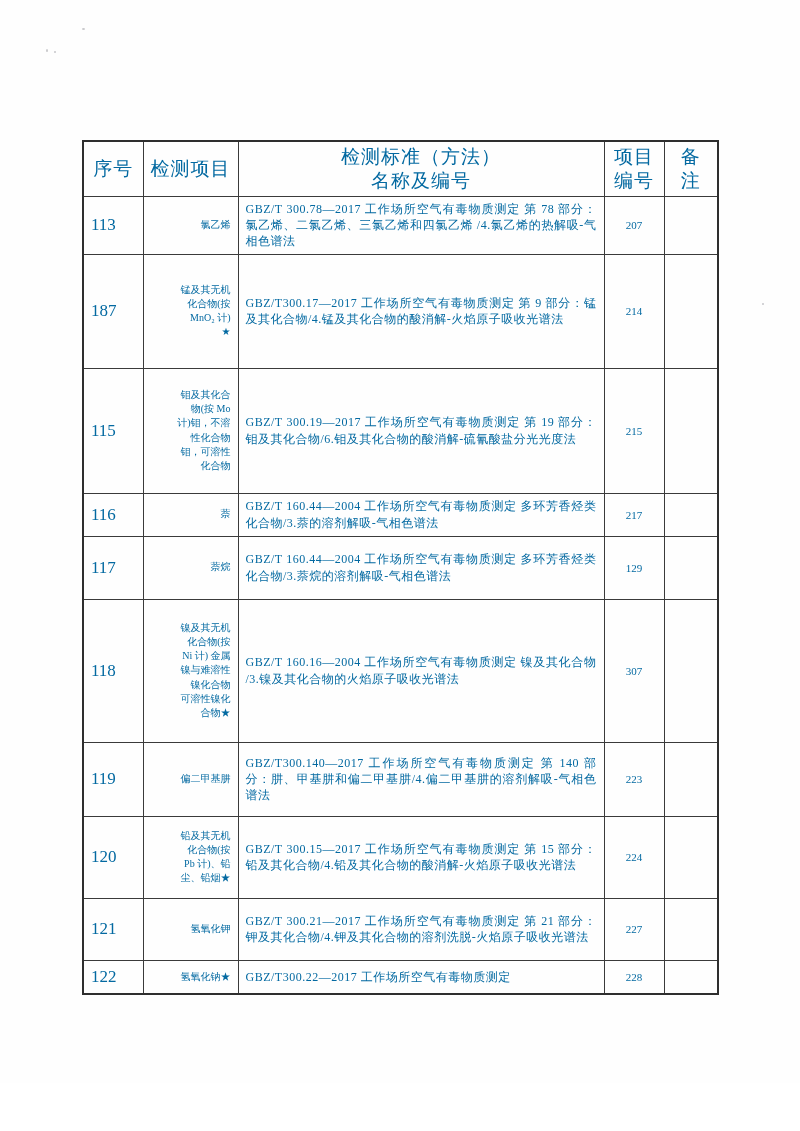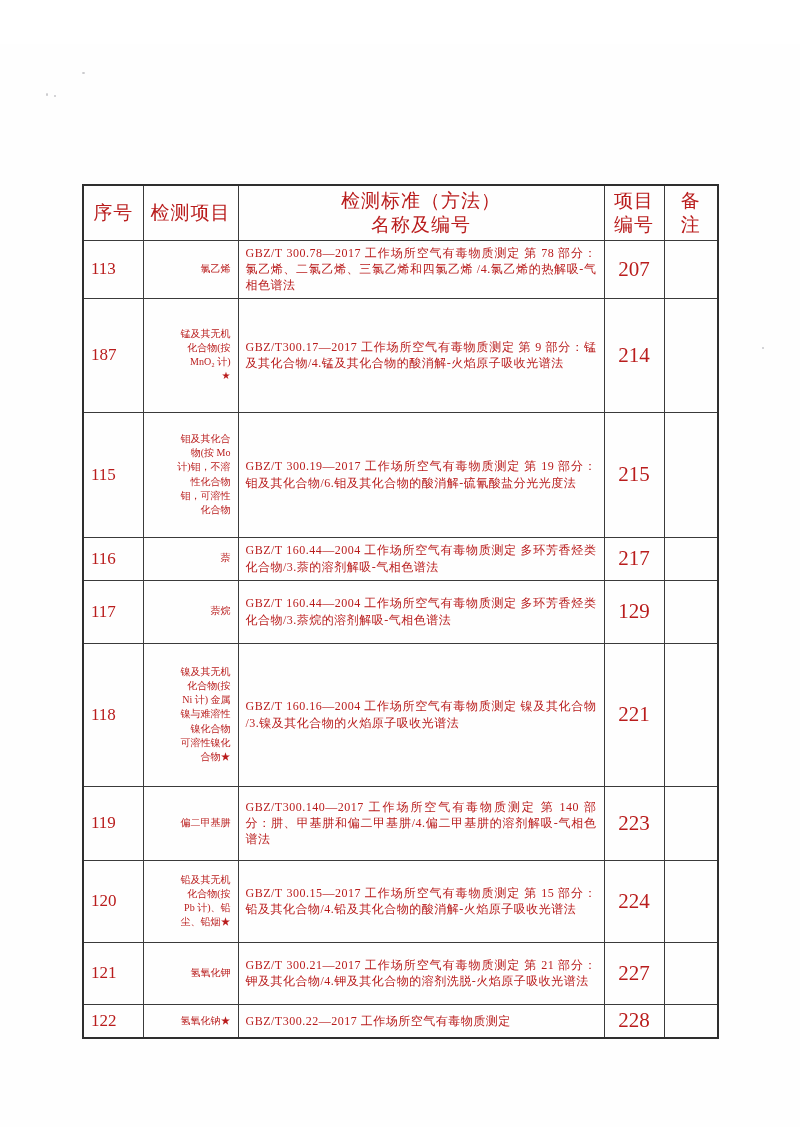--- a/index.html
+++ b/index.html
@@ -7,22 +7,21 @@
     padding: 0;
     background: #ffffff;
   }
   .page {
     position: relative;
     width: 800px;
     height: 1083px;
     background: #fefefe;
     overflow: hidden;
     font-family: "Liberation Serif", "DejaVu Serif", serif;
-    color: #b91c1c;
-    margin-top: 44px;
+    color: #0369a1;
   }
   .speck {
     position: absolute;
     background: #9a9aa0;
     border-radius: 50%;
     opacity: 0.55;
   }
   .speck.s1 { left: 82px;  top: 28px;  width: 3px; height: 2px; }
   .speck.s2 { left: 46px;  top: 49px;  width: 2px; height: 3px; }
   .speck.s3 { left: 54px;  top: 51px;  width: 2px; height: 2px; }
@@ -77,21 +76,21 @@
   }
   .c-std {
     font-size: 12px;
     line-height: 1.34;
     text-align: justify;
     padding-left: 9px;
     padding-right: 9px;
     letter-spacing: 0.5px;
   }
   .c-code {
-    font-size: 21px;
+    font-size: 11px;
     text-align: center;
   }
   .c-note {
     font-size: 16px;
     text-align: center;
   }
 </style>
 </head>
 <body>
 
@@ -172,21 +171,21 @@
   <tr>
     <td class="c-seq">118</td>
     <td class="c-item">镍及其无机
 化合物(按
 Ni 计) 金属
 镍与难溶性
 镍化合物
 可溶性镍化
 合物★</td>
     <td class="c-std">GBZ/T 160.16—2004 工作场所空气有毒物质测定 镍及其化合物 /3.镍及其化合物的火焰原子吸收光谱法</td>
-    <td class="c-code">221</td>
+    <td class="c-code">307</td>
     <td class="c-note"></td>
   </tr>
 
   <tr>
     <td class="c-seq">119</td>
     <td class="c-item">偏二甲基肼</td>
     <td class="c-std">GBZ/T300.140—2017 工作场所空气有毒物质测定 第 140 部分：肼、甲基肼和偏二甲基肼/4.偏二甲基肼的溶剂解吸-气相色谱法</td>
     <td class="c-code">223</td>
     <td class="c-note"></td>
   </tr>

